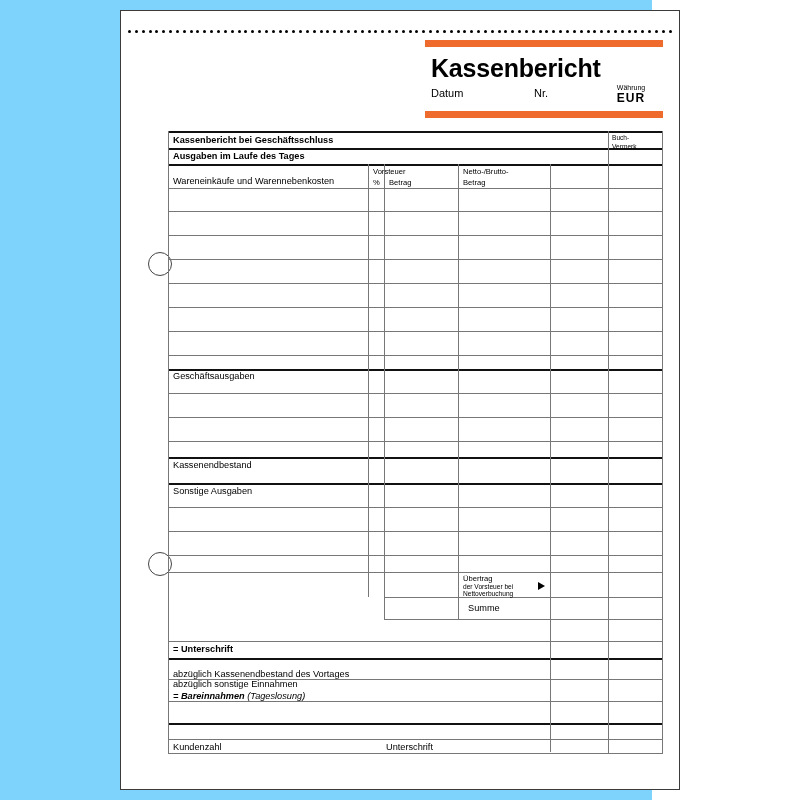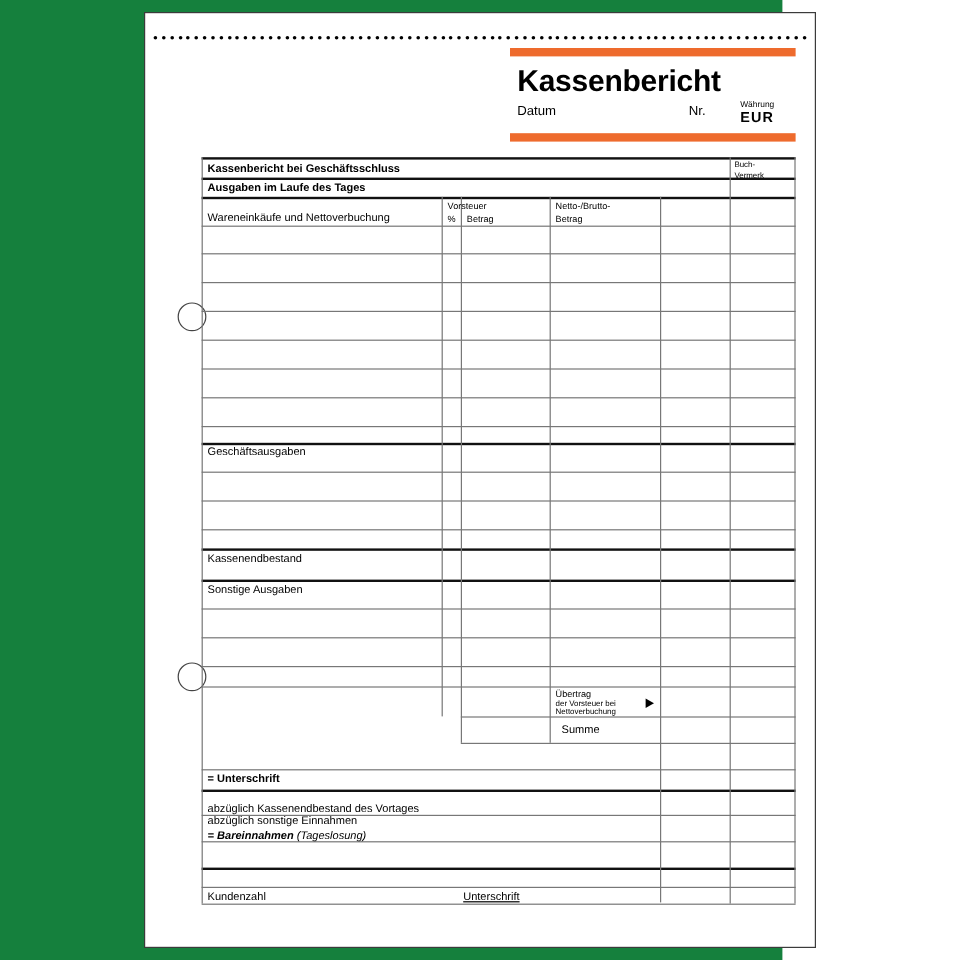--- a/index.html
+++ b/index.html
@@ -11,21 +11,21 @@
     width: 800px;
     height: 800px;
     font-family: "Liberation Sans", sans-serif;
     color: #000000;
     overflow: hidden;
   }
   #page {
     position: relative;
     width: 652px;
     height: 800px;
-    background: #15803d;
+    background: #7dd3fc;
   }
   
   #sheet {
     position: absolute;
     left: 120px;
     top: 10px;
     width: 560px;
     height: 780px;
     background: #ffffff;
     border: 1px solid #3b3b3b;
@@ -80,21 +80,21 @@
     margin: 7px 0 2px 6px;
   }
   #header-fields {
     position: relative;
     height: 22px;
     margin-left: 6px;
     font-size: 11px;
     text-align: right;
   }
   #header-fields .f-datum { position: absolute; left: 0; top: 2px; }
-  #header-fields .f-nr { position: absolute; left: 103px; top: 2px; margin-left: 40px; }
+  #header-fields .f-nr { position: absolute; left: 103px; top: 2px; }
   #currency {
     position: absolute;
     right: 2px;
     top: 44px;
     text-align: center;
     width: 60px;
   }
   #currency .c-lab { font-size: 7px; }
   #currency .c-val { font-size: 12px; font-weight: bold; letter-spacing: 1px; }
   #rule-bottom { margin-top: 4px; }
@@ -276,30 +276,30 @@
     <div class="line vline" style="left:0;   top:0;   height:622px;"></div>
     <div class="line vline" style="left:200px; top:33px; height:433px;"></div>
     <div class="line vline" style="left:216px; top:33px; height:455px;"></div>
     <div class="line vline" style="left:290px; top:33px; height:455px;"></div>
     <div class="line vline" style="left:382px; top:33px; height:588px;"></div>
     <div class="line vline" style="left:440px; top:0;   height:622px;"></div>
     <div class="line vline" style="left:494px; top:0;   height:622px;"></div>
 
     <div class="lbl b" style="left:5px;  top:4px;">Kassenbericht bei Geschäftsschluss</div>
     <div class="lbl b" style="left:5px;  top:20px;">Ausgaben im Laufe des Tages</div>
-    <div class="lbl" style="left:5px;  top:45px;">Wareneinkäufe und Nettoverbuchung</div>
+    <div class="lbl" style="left:5px;  top:45px;">Wareneinkäufe und Warennebenkosten</div>
     <div class="lbl" style="left:5px;  top:240px;">Geschäftsausgaben</div>
     <div class="lbl" style="left:5px;  top:329px;">Kassenendbestand</div>
     <div class="lbl" style="left:5px;  top:355px;">Sonstige Ausgaben</div>
     <div class="lbl" style="left:5px;  top:493px;margin-top:45px;">abzüglich Kassenendbestand des Vortages</div>
     <div class="lbl b" style="left:5px;  top:513px;">= Unterschrift</div>
     <div class="lbl" style="left:5px;  top:531px;margin-top:17px;">abzüglich sonstige Einnahmen</div>
     <div class="lbl" style="left:5px;  top:560px;font-style:italic;"><b>= Bareinnahmen</b><span> (Tageslosung)</span></div>
     <div class="lbl" style="left:5px;  top:611px;">Kundenzahl</div>
-    <div class="lbl" style="left:218px; top:611px;text-decoration:underline;">Unterschrift</div>
+    <div class="lbl" style="left:218px; top:611px;">Unterschrift</div>
 
     <div class="lbl sm" style="left:205px; top:36px;">Vorsteuer</div>
     <div class="lbl sm" style="left:205px; top:47px;">%</div>
     <div class="lbl sm" style="left:221px; top:47px;">Betrag</div>
     <div class="lbl sm" style="left:295px; top:36px;">Netto-/Brutto-</div>
     <div class="lbl sm" style="left:295px; top:47px;">Betrag</div>
     <div class="lbl tiny" style="left:444px; top:3px;">Buch-</div>
     <div class="lbl tiny" style="left:444px; top:12px;">Vermerk</div>
 
     <div class="lbl sm" style="left:295px; top:443px;">Übertrag</div>

